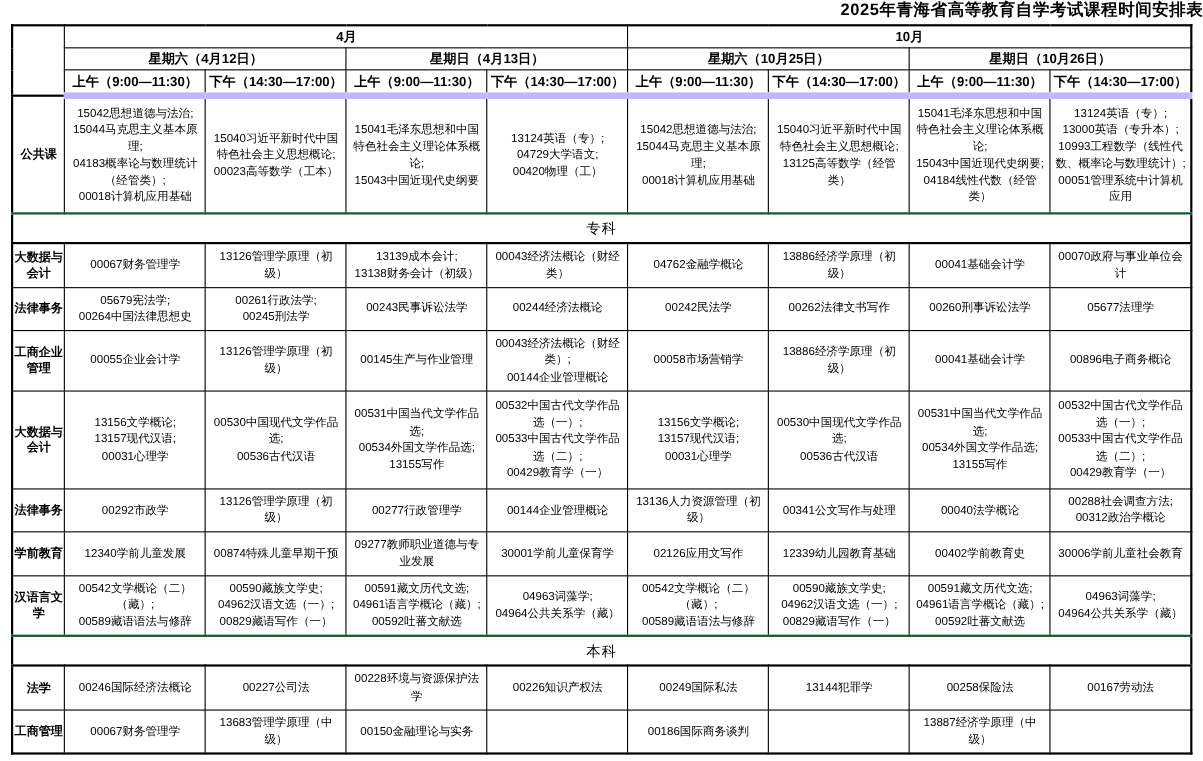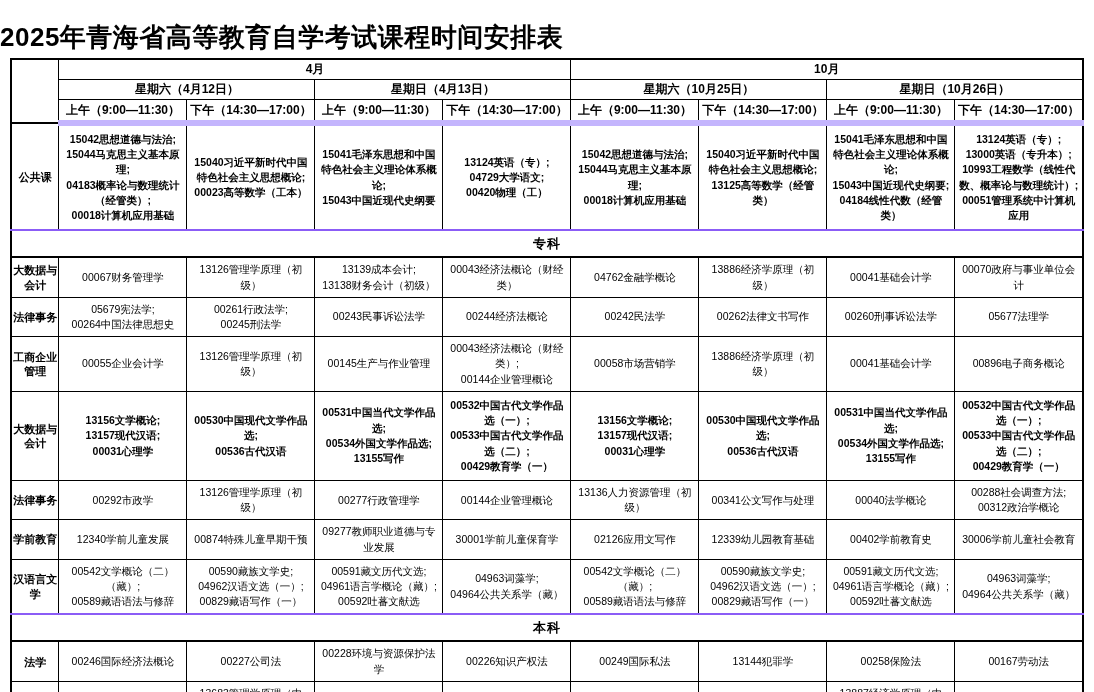--- a/index.html
+++ b/index.html
@@ -2,22 +2,22 @@
 <html><head>
 <meta charset="utf-8">
 <style>
   html, body { margin:0; padding:0; background:#ffffff; }
   body {
     width:1094px; height:692px; overflow:hidden;
     font-family:"Liberation Sans","DejaVu Sans",sans-serif;
     color:#000;
   }
   .title {
-    text-align:left; font-weight:bold; font-size:26px;
-    padding:20px 0 3px 0; letter-spacing:0.5px;
+    text-align:right; font-weight:bold; font-size:15px;
+    padding:0 0 3px 0; letter-spacing:0.5px;
   }
   table.schedule {
     border-collapse:collapse; table-layout:fixed;
     width:1072px; margin:0 auto;
     border:2px solid #000;
   }
   col.c-cat { width:48px; }
   col.c-data { width:128px; }
   th, td {
     border:1px solid #000;
@@ -29,25 +29,25 @@
   td.corner { border-bottom:2px solid #000; }
   td.cat-cell {
     font-size:11px; font-weight:bold; line-height:1.3;
     padding:2px 0; white-space:pre-line;
   }
   td.course-cell {
     font-size:10.5px; line-height:1.45;
     padding:4px 3px; white-space:pre-line;
   }
   tr.section-row td {
-    font-weight:bold; font-size:13px; height:23px;
-    border-top:2px solid #8b5cf6; border-bottom:2px solid #000;
+    font-weight:normal; font-size:13px; height:23px;
+    border-top:2px solid #14532d; border-bottom:2px solid #000;
     letter-spacing:1px;
   }
-  tr.tall-row td.course-cell { padding:6px 3px;font-weight:bold; }
+  tr.tall-row td.course-cell { padding:6px 3px; }
 </style>
 </head>
 <body>
 
 <div class="title">2025年青海省高等教育自学考试课程时间安排表</div>
 
 <table class="schedule">
   <colgroup>
     <col class="c-cat">
     <col class="c-data">

